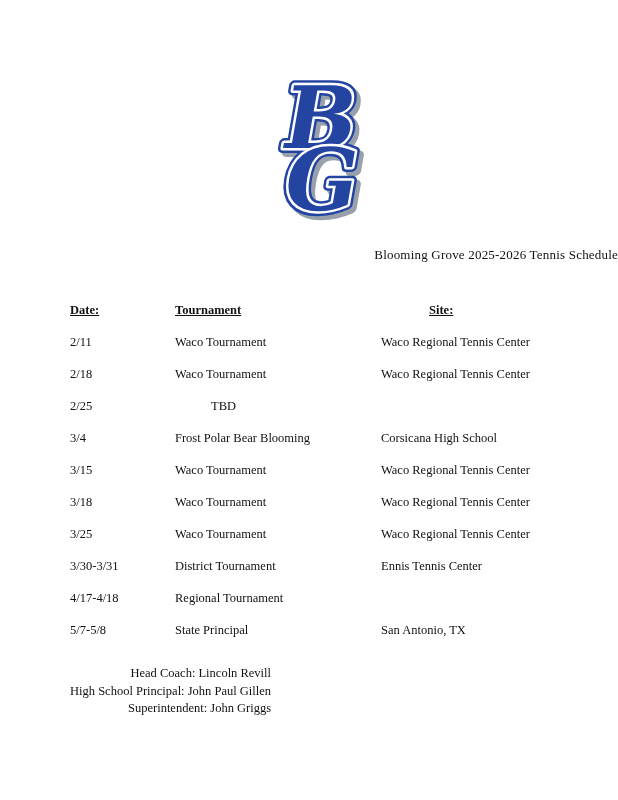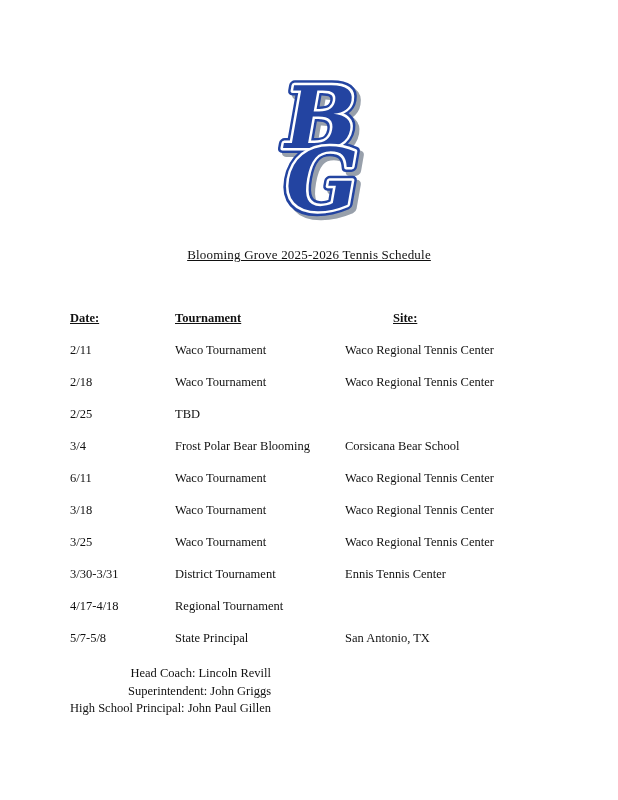--- a/index.html
+++ b/index.html
@@ -23,40 +23,39 @@
   }
   .logo-svg text {
     font-family: "DejaVu Serif", "Liberation Serif", serif;
     font-weight: bold;
   }
   .doc-title {
     position: absolute;
     top: 247px;
     left: 0;
     width: 100%;
-    text-align: center;
+    text-align: right;
     font-size: 13px;
     letter-spacing: 0.2px;
-    text-decoration: underline;
   }
   .sched {
     position: absolute;
     top: 294px;
     left: 70px;
     width: 508px;
   }
   .trow {
     display: flex;
     height: 32px;
-    align-items: flex-end;
+    align-items: center;
     font-size: 12.5px;
   }
   .c1 { width: 105px; flex: 0 0 105px; }
   .c2 { width: 170px; flex: 0 0 170px; }
-  .c3 { flex: 1; }
+  .c3 { flex: 1; margin-left: 36px; }
   .thead span.hd {
     font-weight: bold;
     text-decoration: underline;
   }
   .thead .c3 .hd { margin-left: 48px; display: inline-block; }
   .footer {
     position: absolute;
     top: 665px;
     left: 70px;
     font-size: 12.5px;
@@ -112,25 +111,25 @@
     </div>
 
     <div class="trow">
       <span class="c1">2/25</span>
       <span class="c3">TBD</span>
     </div>
 
     <div class="trow">
       <span class="c1">3/4</span>
       <span class="c2">Frost Polar Bear Blooming</span>
-      <span class="c3">Corsicana Bear School</span>
+      <span class="c3">Corsicana High School</span>
     </div>
 
     <div class="trow">
-      <span class="c1">6/11</span>
+      <span class="c1">3/15</span>
       <span class="c2">Waco Tournament</span>
       <span class="c3">Waco Regional Tennis Center</span>
     </div>
 
     <div class="trow">
       <span class="c1">3/18</span>
       <span class="c2">Waco Tournament</span>
       <span class="c3">Waco Regional Tennis Center</span>
     </div>
 
@@ -154,17 +153,17 @@
     <div class="trow">
       <span class="c1">5/7-5/8</span>
       <span class="c2">State Principal</span>
       <span class="c3">San Antonio, TX</span>
     </div>
 
   </div>
 
   <div class="footer">
     <div>Head Coach: Lincoln Revill</div>
+    <div>High School Principal: John Paul Gillen</div>
     <div>Superintendent: John Griggs</div>
-    <div>High School Principal: John Paul Gillen</div>
   </div>
 
 </div>
 
 </body></html>

